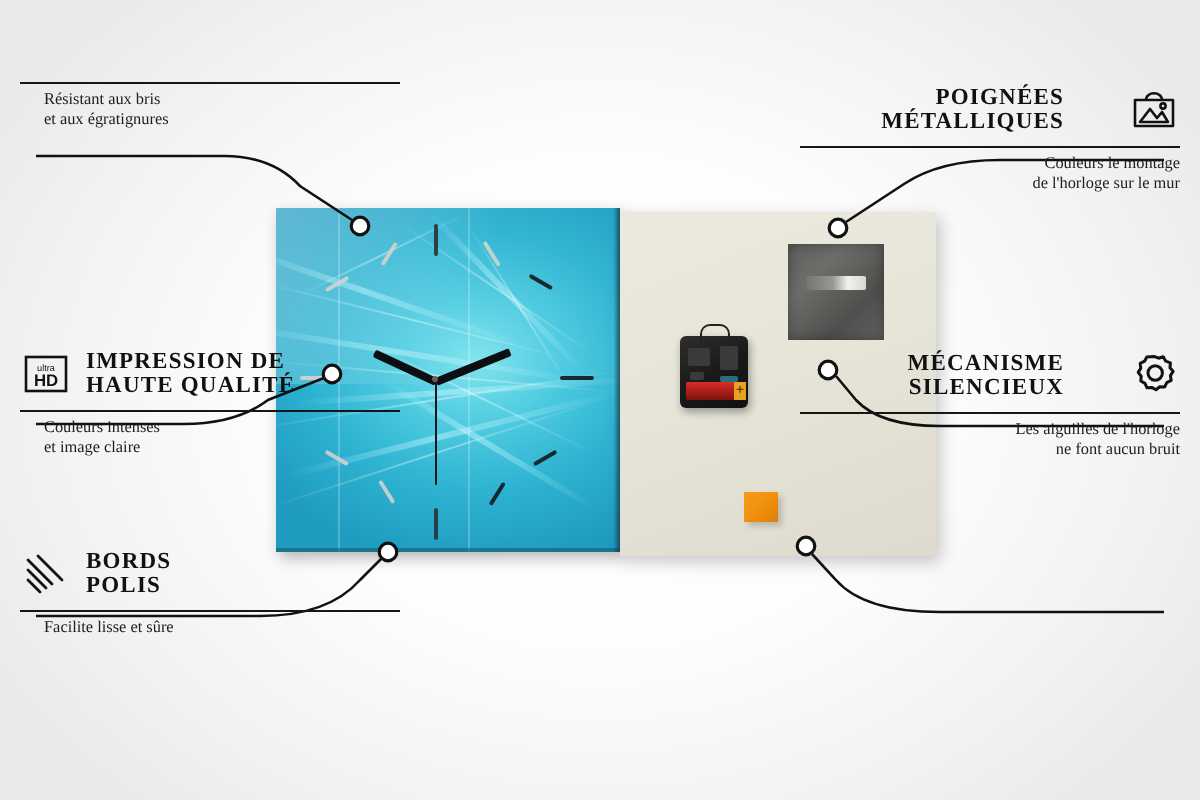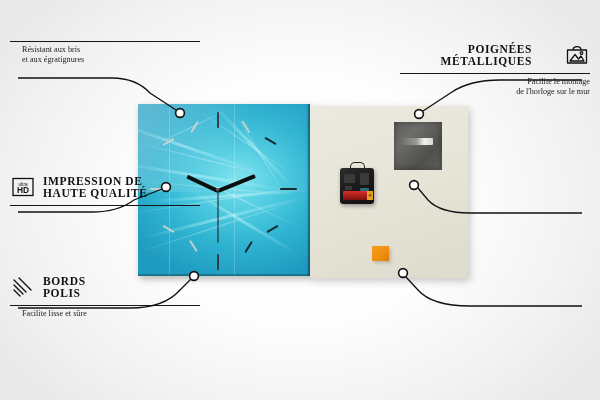--- a/index.html
+++ b/index.html
@@ -360,20 +360,22 @@
         <svg viewBox="0 0 26 26">
           <rect x="3" y="4.5" width="20" height="17" fill="none" stroke="#111" stroke-width="1.3"></rect>
           <text x="13" y="11.5" font-family="Liberation Sans, sans-serif" font-size="4.6" text-anchor="middle" fill="#111">ultra</text>
           <text x="13" y="19" font-family="Liberation Sans, sans-serif" font-size="8.4" font-weight="bold" text-anchor="middle" fill="#111">HD</text>
         </svg>
       </span>
       <span class="feat-title">IMPRESSION DE
 HAUTE QUALITÉ</span>
     </div>
     <div class="rule"></div>
+    <div class="feat-desc">Couleurs intenses
+et image claire</div>
   </div>
 
   <div class="feature left" style="top:272px;">
     <div class="feat-head">
       <span class="ficon">
         <svg viewBox="0 0 26 26">
           <g stroke="#111" stroke-width="1.4" fill="none" stroke-linecap="round">
             <path d="M4,6 L16,18"></path>
             <path d="M4,11 L13,20"></path>
             <path d="M4,16 L10,22"></path>
@@ -397,19 +399,38 @@
             <path d="M6,19 L11,12.5 L14.5,17 L17,14 L20,19 Z"></path>
             <circle cx="17.5" cy="11" r="1.3"></circle>
             <path d="M9,8 C9,3.5 17,3.5 17,8"></path>
           </g>
         </svg>
       </span>
       <span class="feat-title">POIGNÉES
 MÉTALLIQUES</span>
     </div>
     <div class="rule"></div>
-    <div class="feat-desc">Facilite le montage
+    <div class="feat-desc">Couleurs le montage
 de l'horloge sur le mur</div>
   </div>
 
+  <div class="feature right" style="top:173px;">
+    <div class="feat-head">
+      <span class="ficon">
+        <svg viewBox="0 0 26 26">
+          <g fill="none" stroke="#111" stroke-width="1.5" stroke-linejoin="round">
+            <path d="M13,3.2 L15.3,4.1 L17.6,3.4 L18.9,5.6 L21.2,6.4 L21,8.9 L22.6,10.7 L21.2,12.8
+                     L21.6,15.2 L19.4,16.3 L18.3,18.5 L15.9,18.4 L14,19.9 L11.9,18.7 L9.5,18.9
+                     L8.5,16.7 L6.4,15.5 L6.6,13.1 L5.1,11.2 L6.4,9.1 L6.1,6.7 L8.3,5.6 L9.4,3.5 Z"></path>
+            <circle cx="13.6" cy="11.5" r="3.6"></circle>
+          </g>
+        </svg>
+      </span>
+      <span class="feat-title">MÉCANISME
+SILENCIEUX</span>
+    </div>
+    <div class="rule"></div>
+    <div class="feat-desc">Les aiguilles de l'horloge
+ne font aucun bruit</div>
+  </div>
 
 
 </div>
 
 </body></html>

